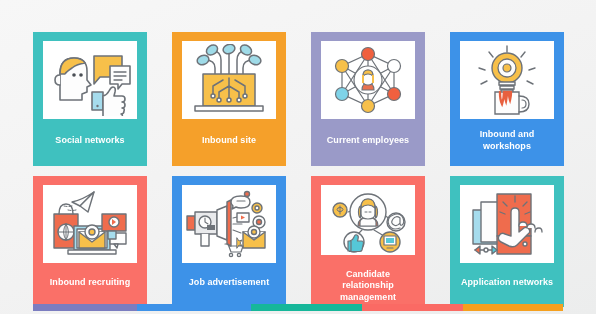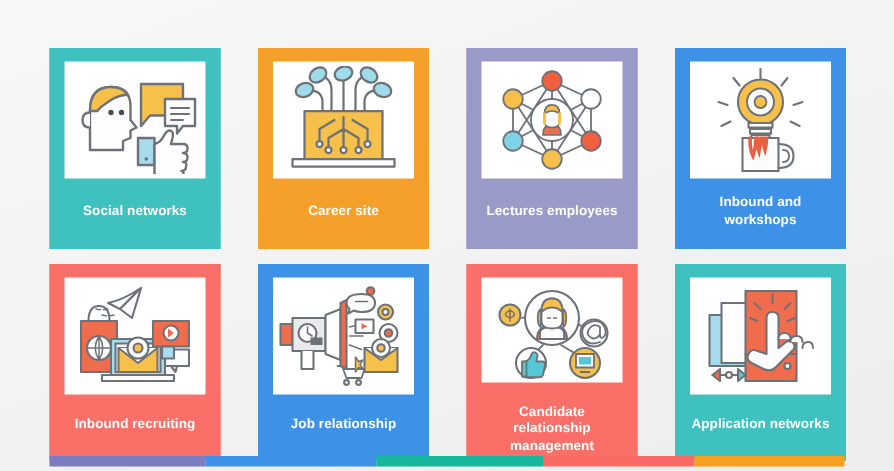--- a/index.html
+++ b/index.html
@@ -124,21 +124,21 @@
             <path d="M10 62 l68 0 l0 5 l-68 0 z" fill="#fdfdfd"></path>
             <path d="M44 34 l0 8 M44 42 l-10 6 l0 6 M44 42 l10 6 l0 6 M38 36 l-10 6 l0 8 M50 36 l10 6 l0 8 M44 42 l0 12"></path>
             <circle cx="34" cy="56" r="2" fill="#fdfdfd"></circle>
             <circle cx="54" cy="56" r="2" fill="#fdfdfd"></circle>
             <circle cx="28" cy="52" r="2" fill="#fdfdfd"></circle>
             <circle cx="60" cy="52" r="2" fill="#fdfdfd"></circle>
             <circle cx="44" cy="56" r="2" fill="#fdfdfd"></circle>
           </g>
         </svg>
       </div>
-      <div class="card-label">Career site</div>
+      <div class="card-label">Inbound site</div>
     </div>
 
     <div class="card" style="background: rgb(154, 154, 200); border-color: rgb(154, 154, 200);">
       <div class="card-art">
         <svg width="88" height="72" viewBox="0 0 88 72">
           <g fill="none" stroke="#6d7278" stroke-width="1.2">
             <path d="M44 10 L18 22 L18 50 L44 62 L70 50 L70 22 Z"></path>
             <path d="M44 10 L44 62 M18 22 L70 50 M70 22 L18 50 M18 22 L44 62 M70 22 L44 62 M44 10 L18 50 M44 10 L70 50"></path>
             <circle cx="44" cy="36" r="14" fill="#ffffff"></circle>
             <g stroke-width="1.1">
@@ -149,21 +149,21 @@
             </g>
             <circle cx="44" cy="10" r="6.5" fill="#f0603f" stroke="#6d7278"></circle>
             <circle cx="18" cy="22" r="6.5" fill="#f7c04a" stroke="#6d7278"></circle>
             <circle cx="70" cy="22" r="6.5" fill="#ffffff" stroke="#6d7278"></circle>
             <circle cx="18" cy="50" r="6.5" fill="#7fd3e8" stroke="#6d7278"></circle>
             <circle cx="70" cy="50" r="6.5" fill="#f0603f" stroke="#6d7278"></circle>
             <circle cx="44" cy="62" r="6.5" fill="#f7c04a" stroke="#6d7278"></circle>
           </g>
         </svg>
       </div>
-      <div class="card-label">Lectures employees</div>
+      <div class="card-label">Current employees</div>
     </div>
 
     <div class="card" style="background: rgb(61, 146, 232); border-color: rgb(61, 146, 232);">
       <div class="card-art">
         <svg width="88" height="72" viewBox="0 0 88 72">
           <g fill="none" stroke="#6d7278" stroke-width="1.4" stroke-linecap="round">
             <path d="M44 2 l0 6 M26 8 l4 5 M62 8 l-4 5 M16 24 l6 2 M72 24 l-6 2 M18 40 l6 -3 M70 40 l-6 -3"></path>
             <circle cx="44" cy="24" r="15" fill="#f7c04a" stroke="#6d7278"></circle>
             <circle cx="44" cy="24" r="9" fill="#fdfdfd" stroke="#6d7278" stroke-width="1.3"></circle>
             <circle cx="44" cy="24" r="4" fill="#f7c04a" stroke="#6d7278" stroke-width="1.2"></circle>
@@ -234,21 +234,21 @@
             <path d="M58 44 l11 8 l11 -8" fill="#fdfdfd"></path>
             <circle cx="69" cy="44" r="6" fill="#fdfdfd"></circle>
             <circle cx="69" cy="44" r="2.5" fill="#f7c04a"></circle>
             <path d="M40 56 l3 0 l3 8 l10 0 l2 -6 l-13 0" stroke-width="1.2"></path>
             <circle cx="46" cy="67" r="1.6"></circle>
             <circle cx="54" cy="67" r="1.6"></circle>
             <path d="M52 50 l2 3 l3 -1 l-2 3 l2 3 l-3 -1 l-2 3 z" fill="#f7c04a" stroke-width="1"></path>
           </g>
         </svg>
       </div>
-      <div class="card-label">Job relationship</div>
+      <div class="card-label">Job advertisement</div>
     </div>
 
     <div class="card" style="background: rgb(250, 112, 104); border-color: rgb(250, 112, 104); gap: 14px;">
       <div class="card-art">
         <svg width="88" height="72" viewBox="0 0 88 72">
           <g fill="none" stroke="#6d7278" stroke-width="1.4" stroke-linejoin="round" stroke-linecap="round">
             <path d="M24 28 L30 26 M58 30 L68 36 M38 46 L32 52 M50 46 L60 52" stroke-width="1.2"></path>
             <circle cx="44" cy="28" r="18" fill="#fdfdfd"></circle>
             <g stroke-width="1.2">
               <path d="M34 42 q0 -9 10 -9 q10 0 10 9 z" fill="#e8714f"></path>

